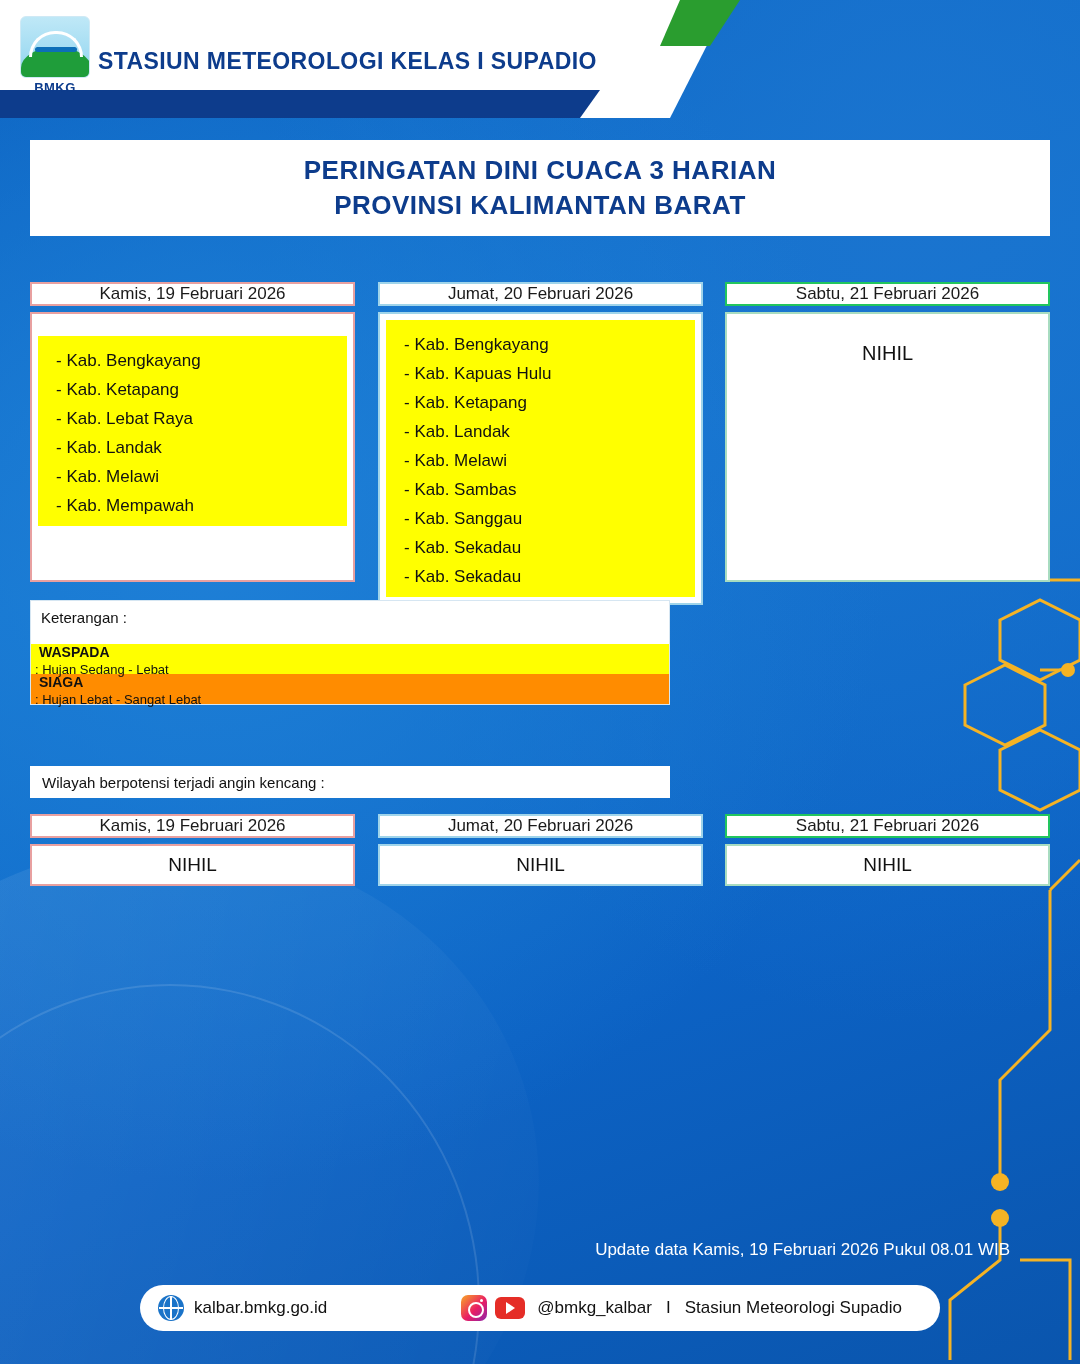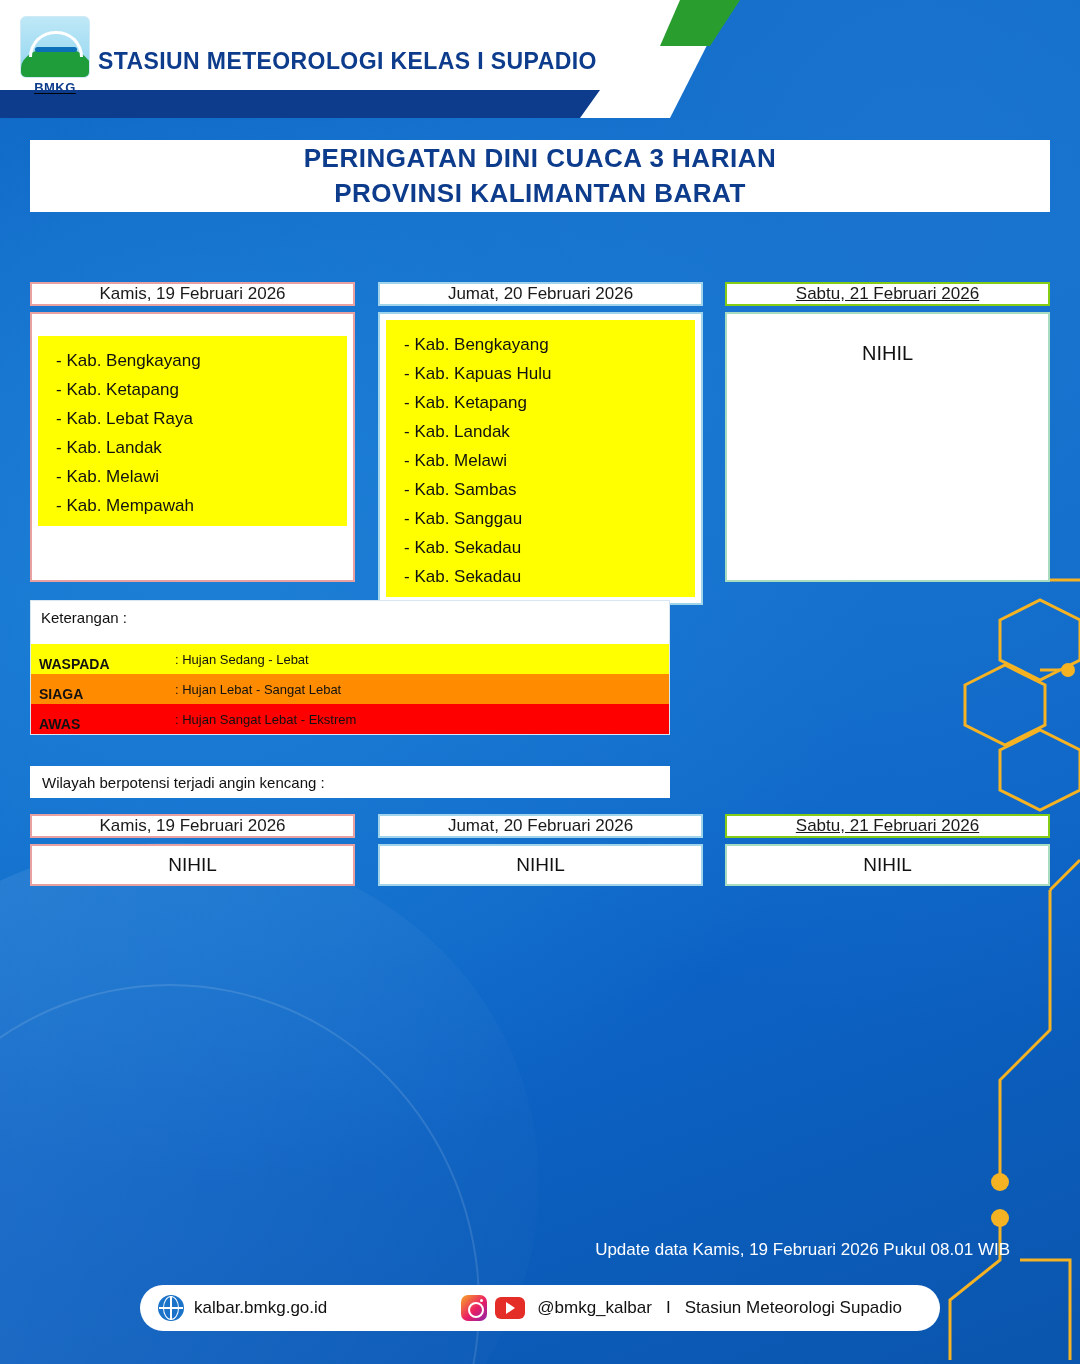--- a/index.html
+++ b/index.html
@@ -58,21 +58,21 @@
     position: absolute; left: 660px; top: 0; width: 80px; height: 46px;
     background: #2a9d2f;
     clip-path: polygon(20px 0, 80px 0, 50px 46px, 0 46px);
   }
   .hdr-title {
     position: absolute; left: 98px; top: 48px;
     font-size: 23px; font-weight: bold; color: #0d3c8c;
     letter-spacing: 0.4px;
   }
   .logo {
-    position: absolute; left: 20px; top: 16px; width: 70px; height: 86px; text-decoration: underline;
+    position: absolute; left: 20px; top: 16px; width: 70px; height: 86px;
   }
   .logo-box {
     width: 70px; height: 62px; border-radius: 6px; overflow: hidden;
     background: linear-gradient(#bfe8f7, #8fd4ef);
     position: relative;
     border: 1px solid #cfe9f5;
   }
   .logo-hill {
     position: absolute; left: 0; bottom: 0; width: 70px; height: 30px;
     background: #1f9d3a;
@@ -86,42 +86,42 @@
   .logo-bar {
     position: absolute; left: 14px; top: 30px; width: 42px; height: 5px;
     background: #0d6fb8; border-radius: 3px;
   }
   .logo-text {
     text-align: center; font-size: 13px; font-weight: bold; color: #0d3c8c;
     margin-top: 2px; letter-spacing: 0.5px;
   }
   
   .title-card {
-    position: absolute; left: 30px; top: 140px; width: 1020px; height: 72px;
+    position: absolute; left: 30px; top: 140px; width: 1020px; height: 96px;
     background: #ffffff;
     display: flex; flex-direction: column; align-items: center; justify-content: center;
   }
   .title-1, .title-2 {
     font-size: 26px; font-weight: bold; color: #0d3c8c; letter-spacing: 0.5px;
   }
   .title-2 { margin-top: 4px; }
   
   .cols { position: absolute; left: 30px; top: 282px; width: 1020px; }
   .col { position: absolute; top: 0; width: 325px; }
   .col.c1 { left: 0; }
   .col.c2 { left: 348px; }
   .col.c3 { left: 695px; }
   .date-box {
     height: 24px; background: #ffffff;
     display: flex; align-items: center; justify-content: center;
     font-size: 17px; color: #1a1a1a;
   }
   .date-box.r1 { border: 2px solid #e8a0a0; }
   .date-box.r2 { border: 2px solid #9fd4ea; }
-  .date-box.r3 { border: 2px solid #84cc16; text-decoration: underline; }
+  .date-box.r3 { border: 2px solid #22c55e; }
   .list-box {
     margin-top: 6px; background: #ffffff; padding: 6px;
     min-height: 270px;
   }
   .list-box.r1 { border: 2px solid #e8a0a0; }
   .list-box.r2 { border: 2px solid #9fd4ea; }
   .list-box.r3 { border: 2px solid #a8dcc0; }
   .yellow-fill {
     background: #ffff00; padding: 10px 8px 6px 8px;
   }
@@ -131,21 +131,21 @@
   }
   .nihil-big {
     font-size: 20px; color: #111; text-align: center; padding-top: 22px;
   }
   
   .keterangan {
     position: absolute; left: 30px; top: 600px; width: 640px;
     background: #ffffff; border: 1px solid #d6e6f2;
   }
   .ket-title { font-size: 15px; color: #111; padding: 8px 10px 18px 10px; }
-  .ket-row { display: flex; align-items: stretch; height: 30px; }
+  .ket-row { display: flex; align-items: stretch; height: 30px; flex-direction: column; }
   .ket-label {
     width: 140px; font-size: 14px; font-weight: bold; color: #111;
     display: flex; align-items: flex-end; padding: 0 0 2px 8px;
   }
   .ket-desc {
     flex: 1; font-size: 13px; color: #111;
     display: flex; align-items: center; padding-left: 4px;
   }
   .ket-row.waspada { background: #ffff00; }
   .ket-row.siaga { background: #ff8c00; }
@@ -310,24 +310,20 @@
 <div class="keterangan">
   <div class="ket-title">Keterangan :</div>
   <div class="ket-row waspada">
     <div class="ket-label">WASPADA</div>
     <div class="ket-desc">: Hujan Sedang - Lebat</div>
   </div>
   <div class="ket-row siaga">
     <div class="ket-label">SIAGA</div>
     <div class="ket-desc">: Hujan Lebat - Sangat Lebat</div>
   </div>
-  <div class="ket-row awas">
-    <div class="ket-label">AWAS</div>
-    <div class="ket-desc">: Hujan Sangat Lebat - Ekstrem</div>
-  </div>
 </div>
 
 <div class="angin-head">Wilayah berpotensi terjadi angin kencang :</div>
 
 <div class="cols2">
   <div class="col c1">
     <div class="date-box r1">Kamis, 19 Februari 2026</div>
     <div class="nihil-box r1">NIHIL</div>
   </div>
   <div class="col c2">

